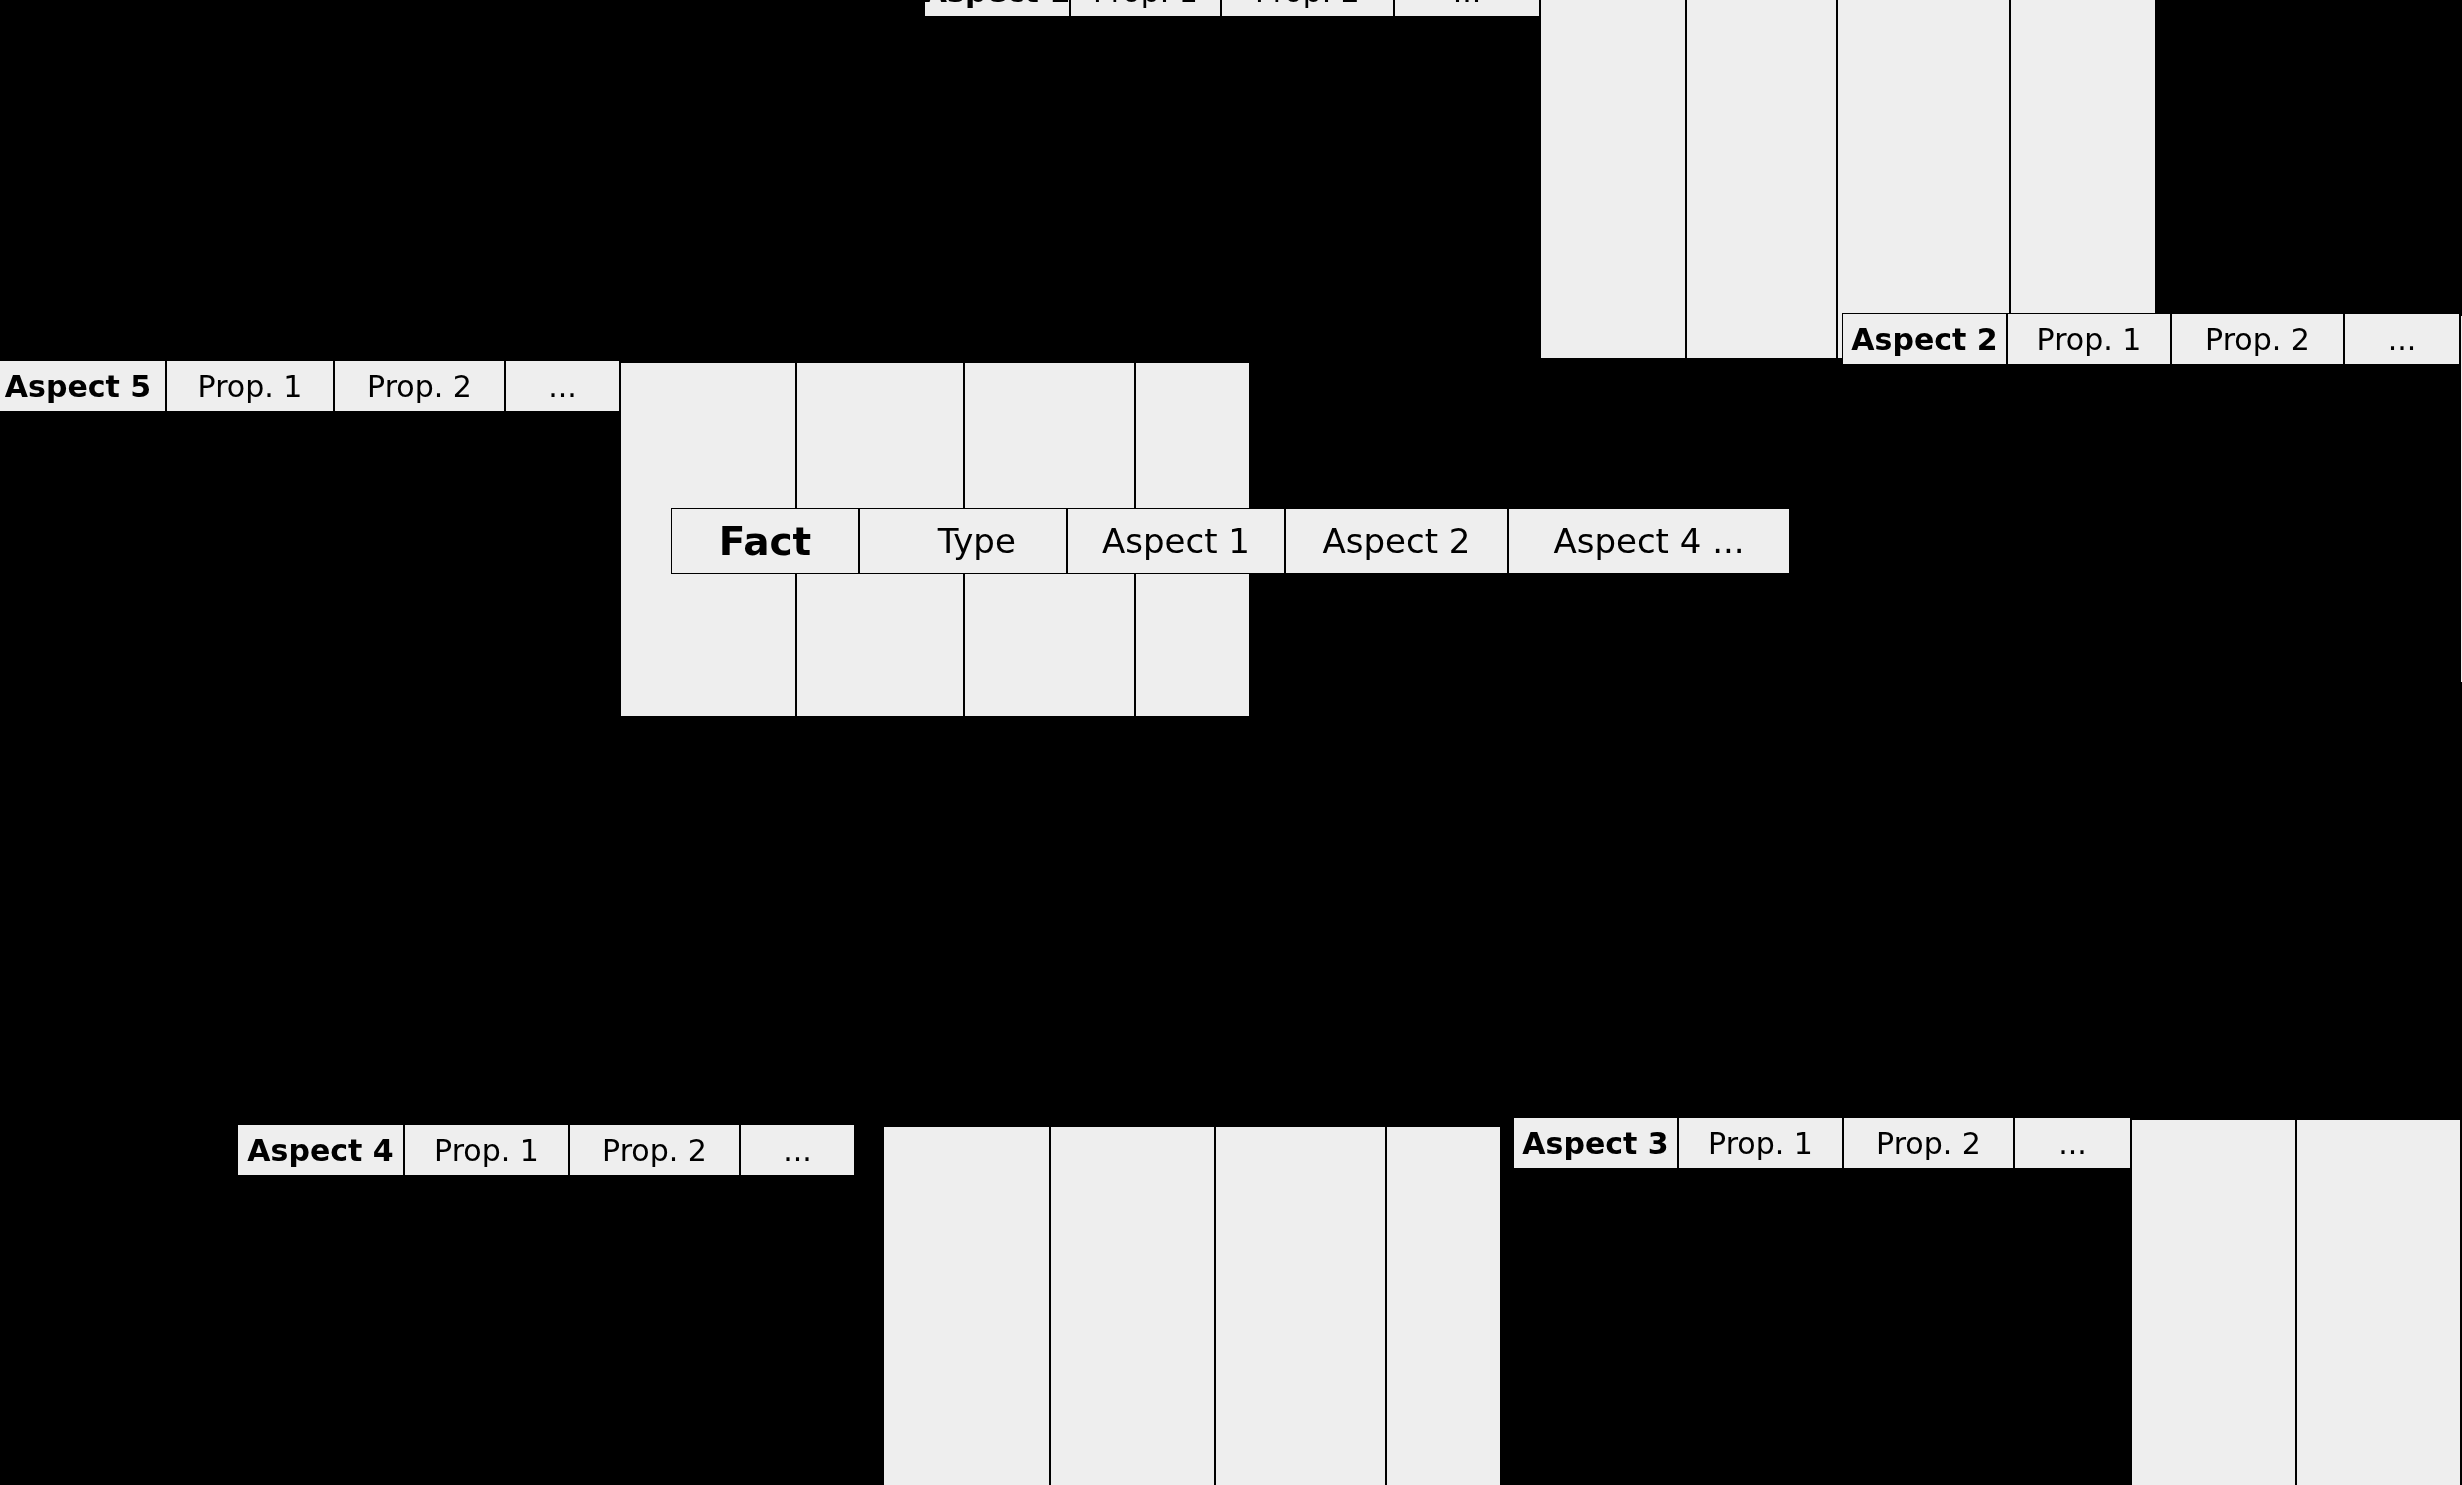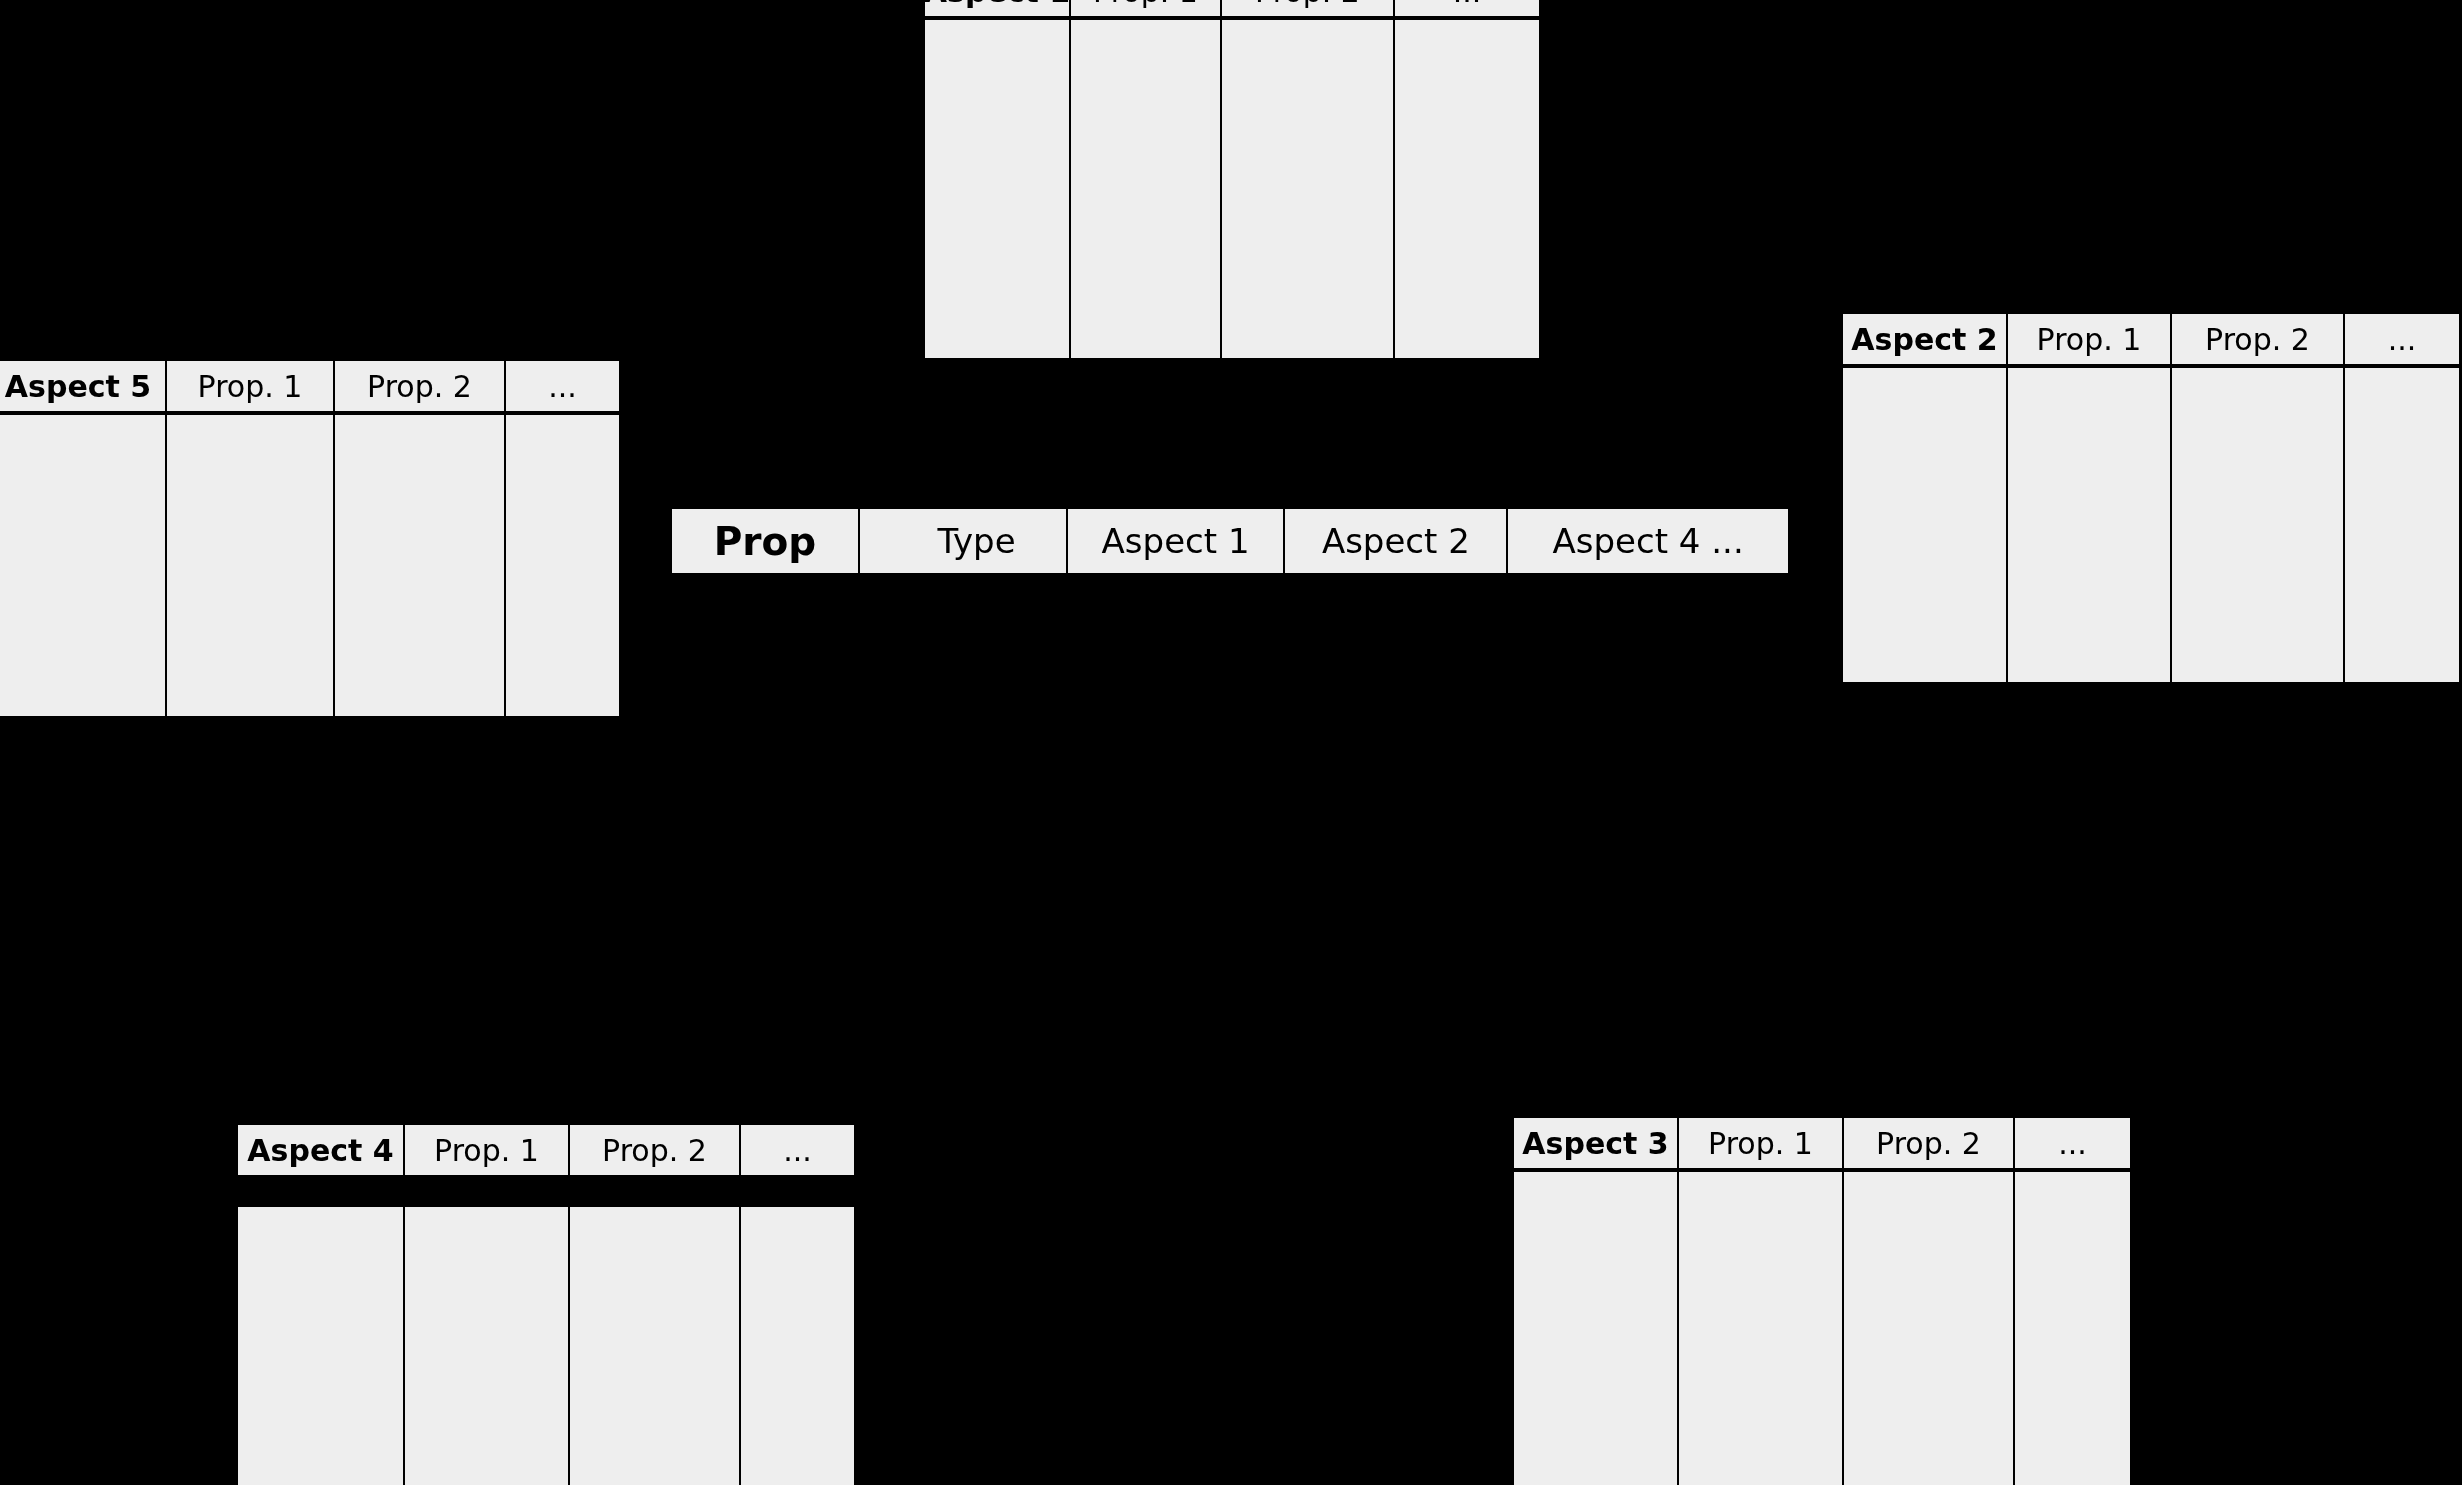--- a/index.html
+++ b/index.html
@@ -29,21 +29,21 @@
     left: 0; top: 0;
     width: 2462px;
     height: 1485px;
     pointer-events: none;
   }
 
   
   .entity {
     position: absolute;
     display: flex;
-    flex-direction: column;
+    flex-direction: row;
     box-sizing: border-box;
   }
 
   .ent-head {
     display: flex;
     flex-direction: row;
     box-sizing: border-box;
   }
   .ent-body {
     display: flex;
@@ -213,21 +213,21 @@
     <div class="ent-body">
       <div class="bcell" style="width:176px;"></div>
       <div class="bcell" style="width:168px;"></div>
       <div class="bcell" style="width:171px;"></div>
       <div class="bcell" style="width:115px;"></div>
     </div>
   </div>
 
   <div class="entity fact" id="ent-fact">
     <div class="ent-head">
-      <div class="hcell key" style="width:188px;">Prop</div>
+      <div class="hcell key" style="width:188px;">Fact</div>
       <div class="hcell" style="width:208px;padding-left:36px;">Type</div>
       <div class="hcell" style="width:218px;">Aspect 1</div>
       <div class="hcell" style="width:223px;">Aspect 2</div>
       <div class="hcell" style="width:282px;">Aspect 4  ...</div>
     </div>
   </div>
 
 </div>
 
 

